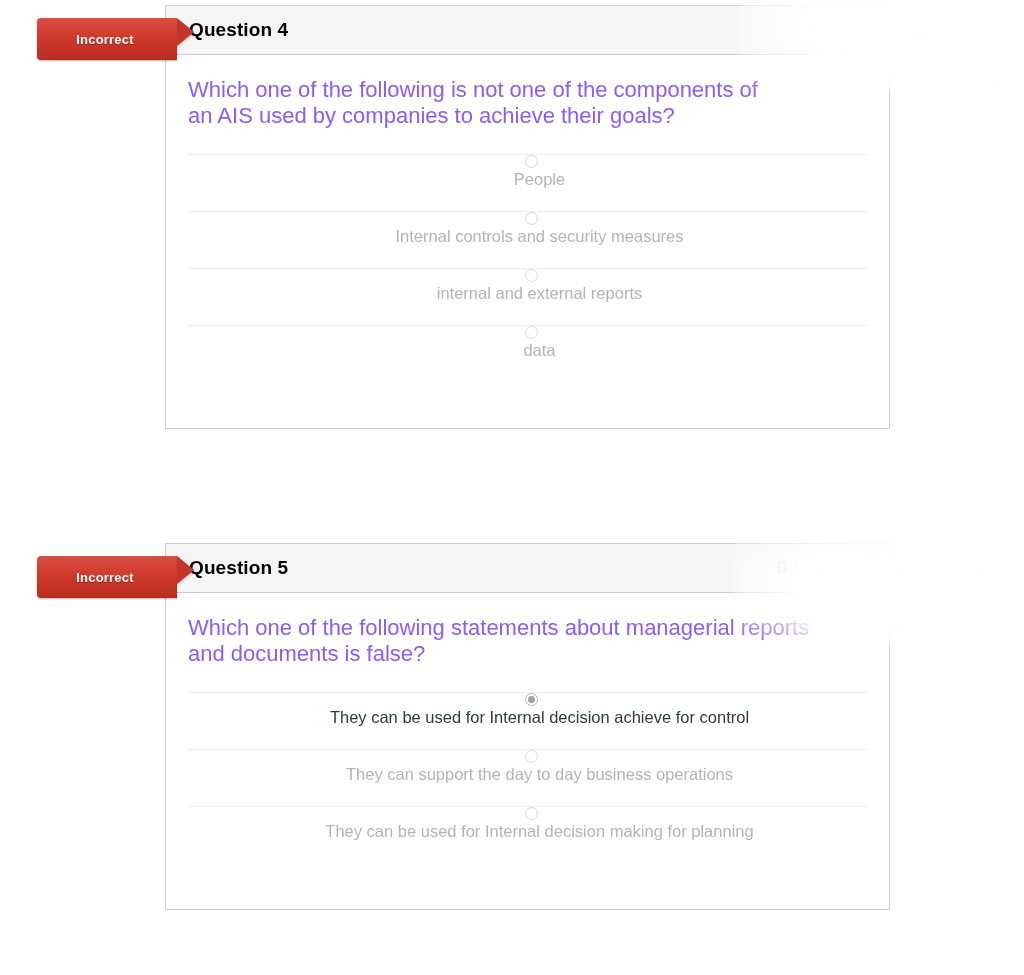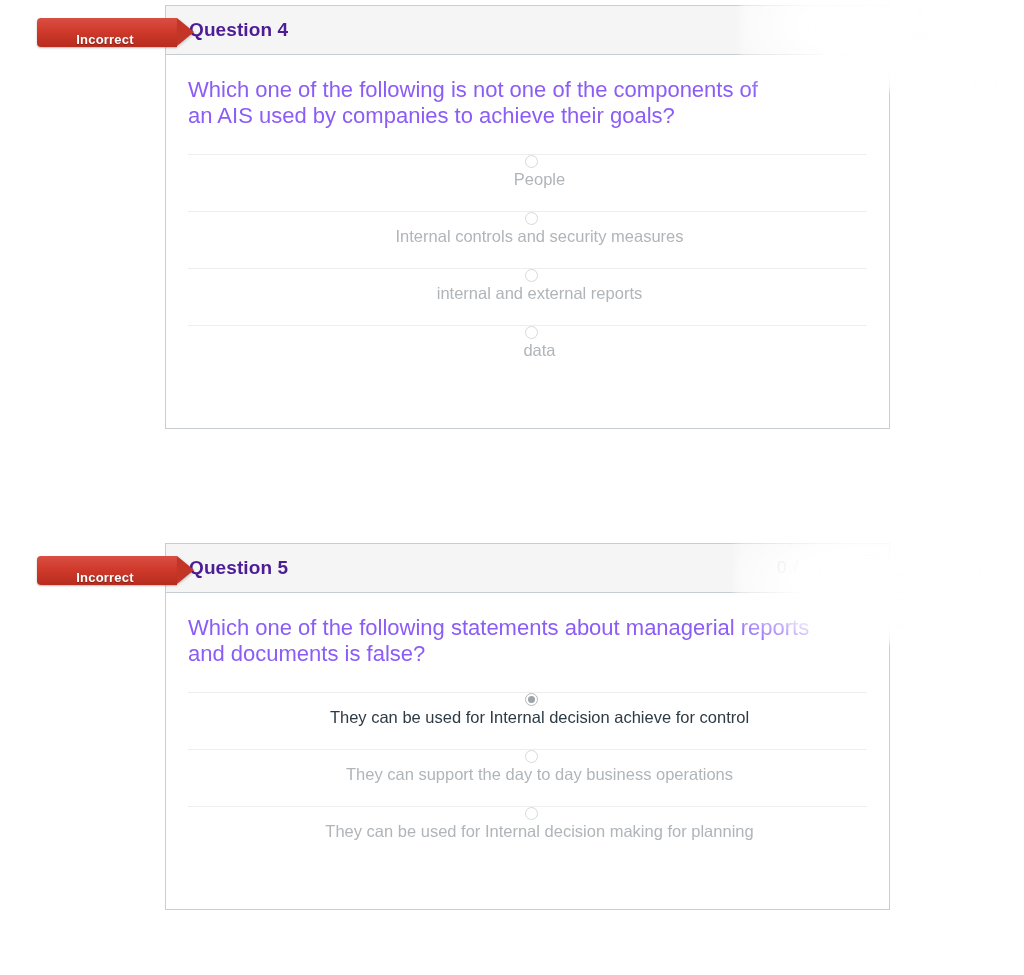--- a/index.html
+++ b/index.html
@@ -31,44 +31,44 @@
     border: 1px solid #c7cdd1;
     border-bottom: 1px solid #c7cdd1;
     box-sizing: border-box;
     display: flex;
     align-items: center;
   }
   .q-title {
     margin-left: 23px;
     font-size: 19px;
     font-weight: bold;
-    color: #4c1d95;
+    color: #000000;
     letter-spacing: 0.1px;
     white-space: nowrap;
   }
   .q-score {
     position: absolute;
     right: 90px;
     top: 50%;
     transform: translateY(-50%);
     font-size: 17px;
     color: #b6bbbe;
     white-space: nowrap;
     letter-spacing: 1px;
   }
 
   
   .status-flag {
     position: absolute;
     top: 12px;
     left: -129px;
     width: 140px;
-    height: 29px;
+    height: 42px;
     display: flex;
-    align-items: flex-end;
+    align-items: center;
     justify-content: center;
     background: linear-gradient(to bottom, #d94f43 0%, #cf3a2c 45%, #b82c1e 100%);
     border-radius: 4px 0 0 4px;
     box-shadow: 0 1px 2px rgba(0,0,0,0.28);
     box-sizing: border-box;
   }
   .status-flag::after {
     content: "";
     position: absolute;
     right: -17px;

